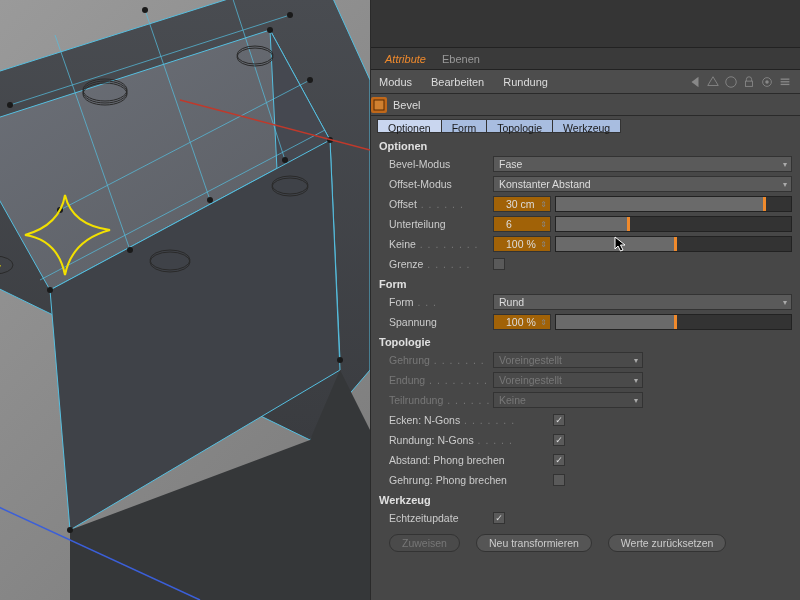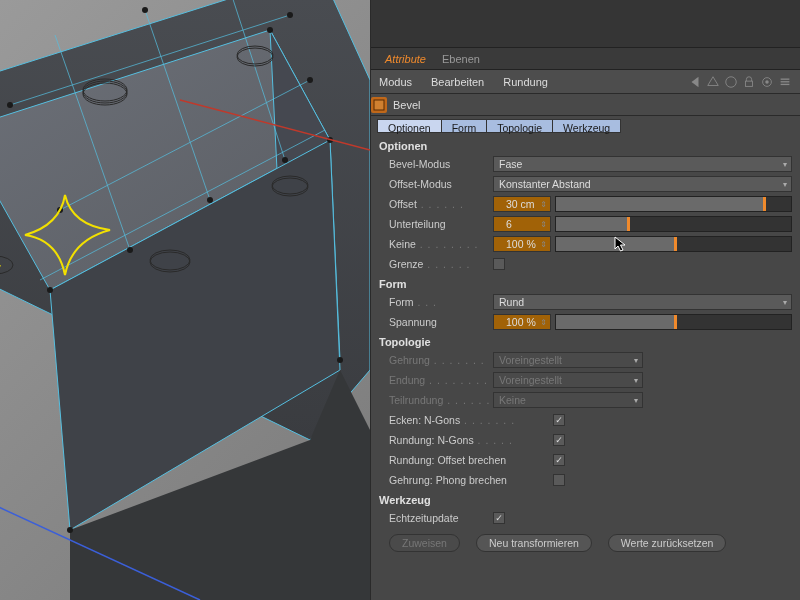--- a/index.html
+++ b/index.html
@@ -257,21 +257,21 @@
   </div>
   <div class="prop-row">
     <div class="prop-label" style="width:160px"><span>Ecken: N-Gons</span><span class="dots"> . . . . . . .</span></div>
     <div class="chk">✓</div>
   </div>
   <div class="prop-row">
     <div class="prop-label" style="width:160px"><span>Rundung: N-Gons</span><span class="dots"> . . . . .</span></div>
     <div class="chk">✓</div>
   </div>
   <div class="prop-row">
-    <div class="prop-label" style="width:160px">Rundung: Offset brechen</div>
+    <div class="prop-label" style="width:160px">Abstand: Phong brechen</div>
     <div class="chk">✓</div>
   </div>
   <div class="prop-row">
     <div class="prop-label" style="width:160px">Gehrung: Phong brechen</div>
     <div class="chk"></div>
   </div>
 
   <div class="section-hdr">Werkzeug</div>
   <div class="prop-row">
     <div class="prop-label">Echtzeitupdate</div>

